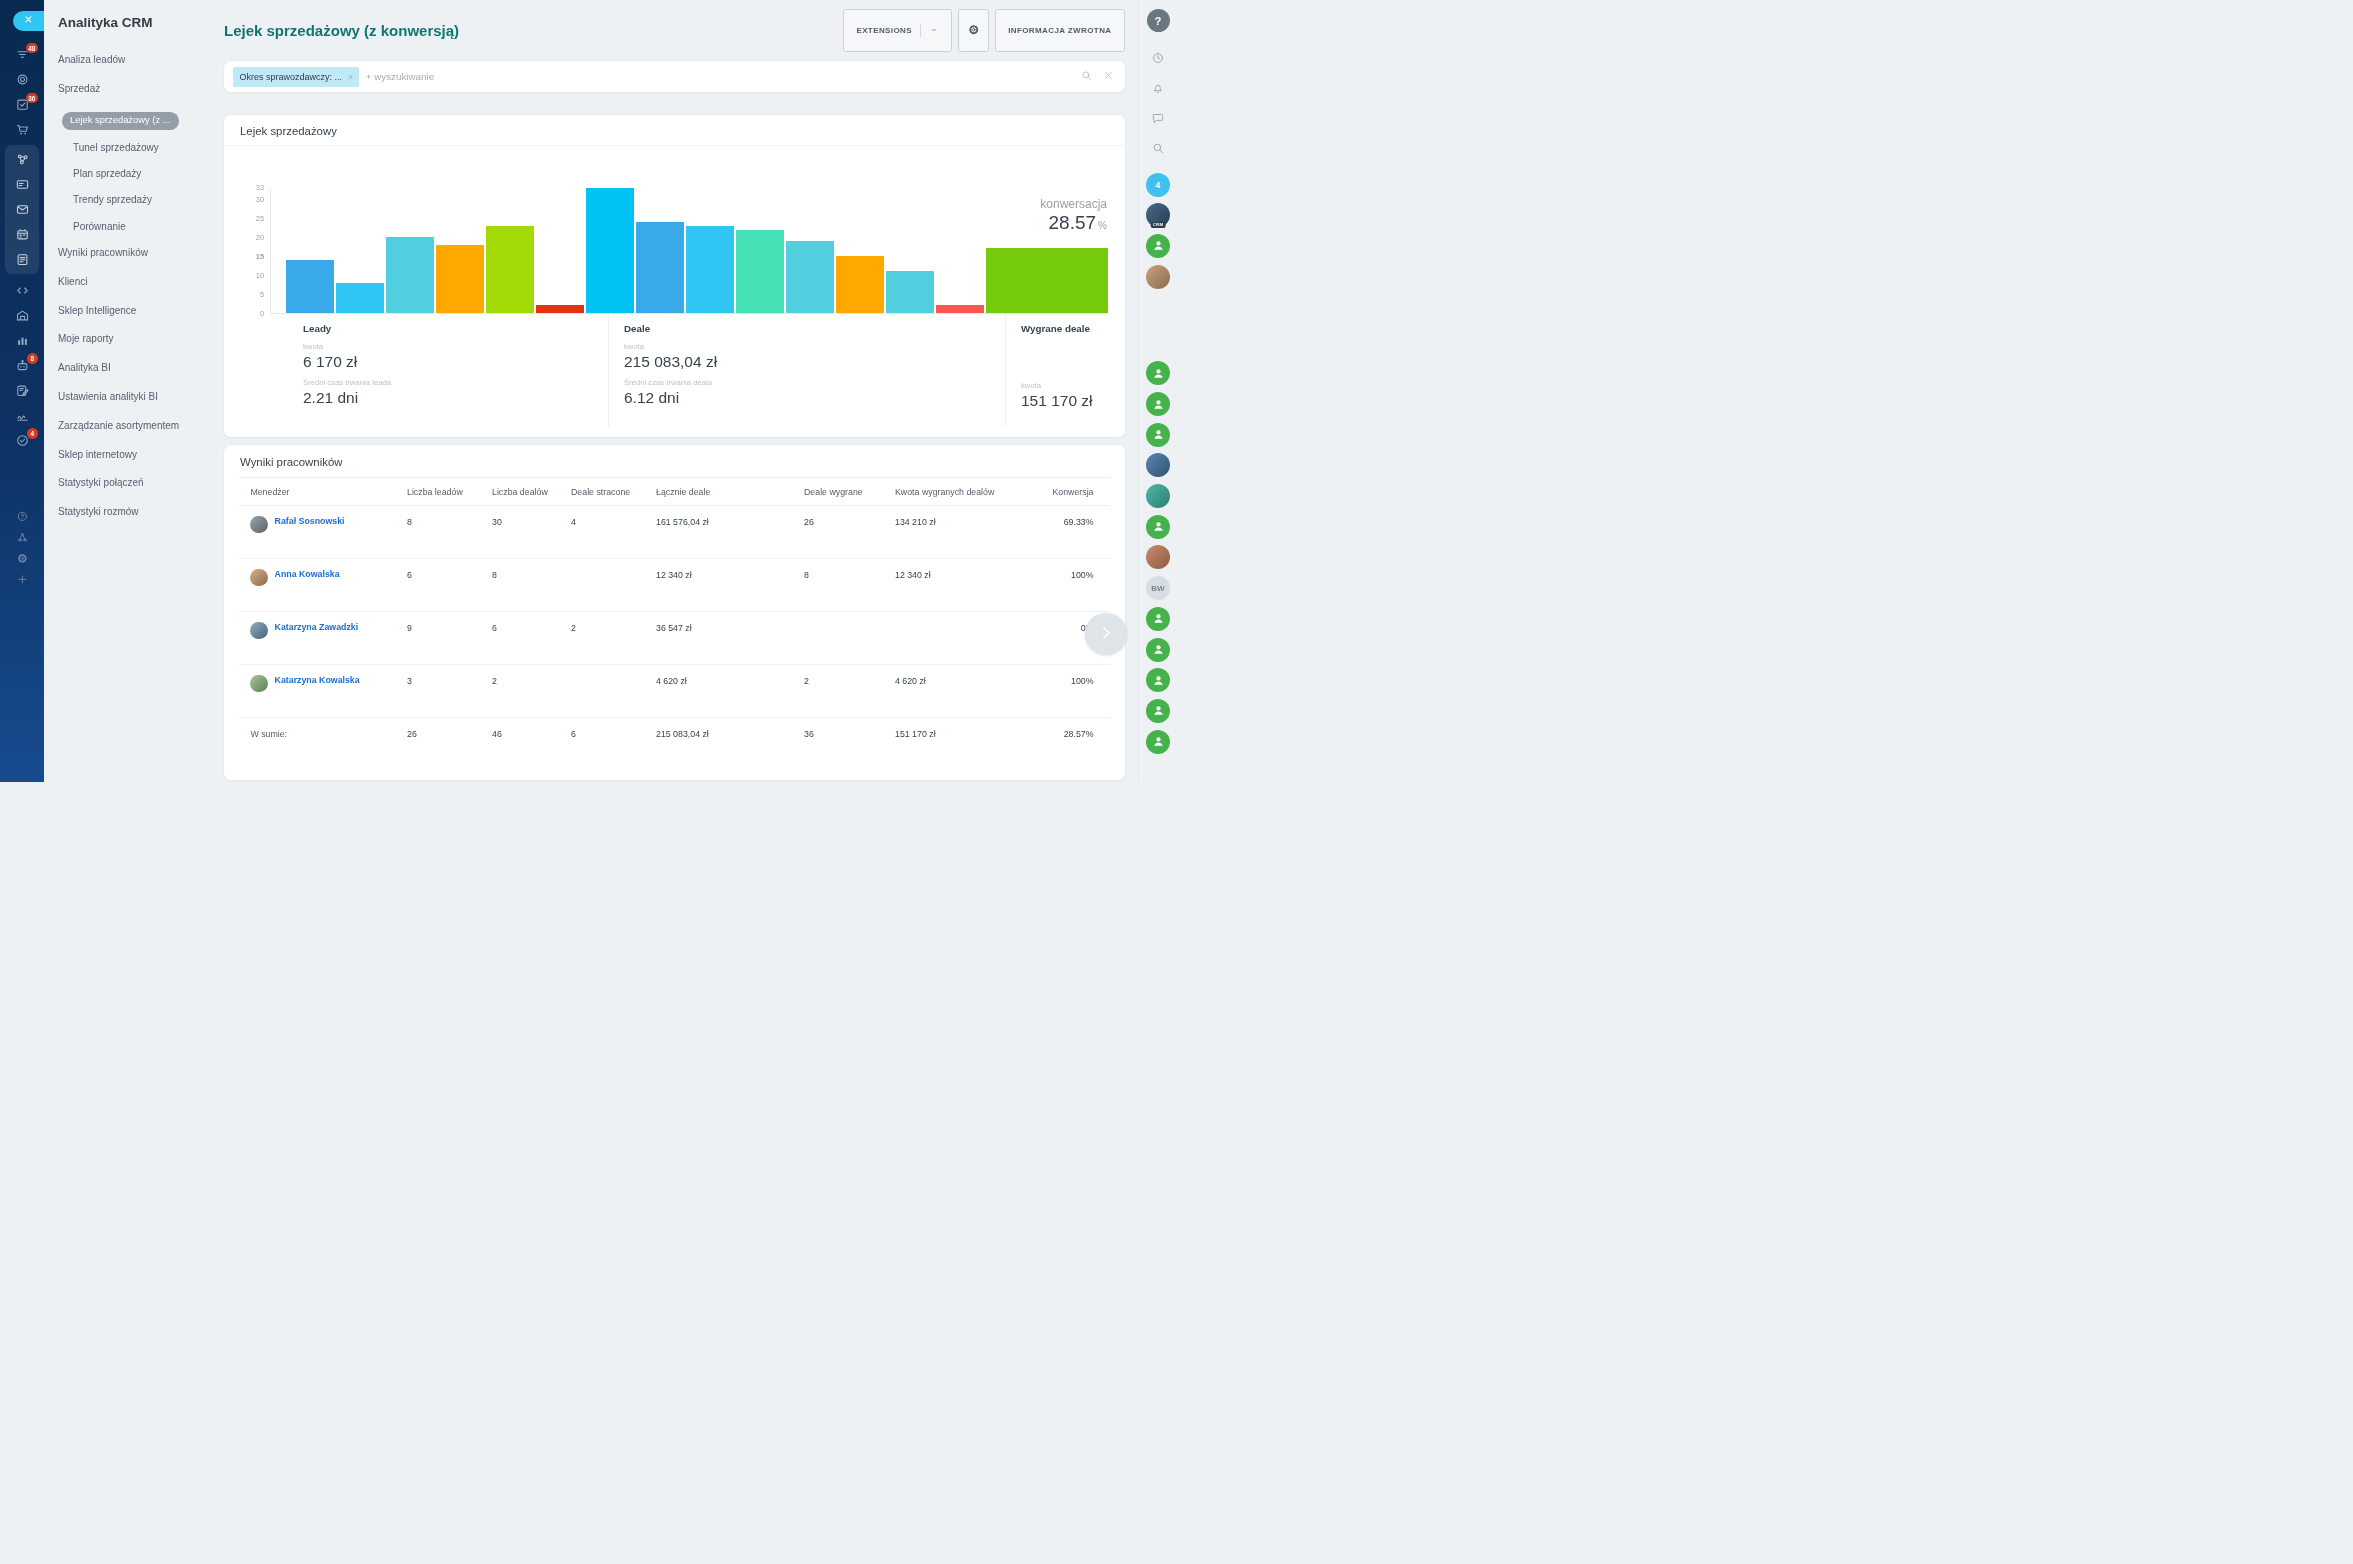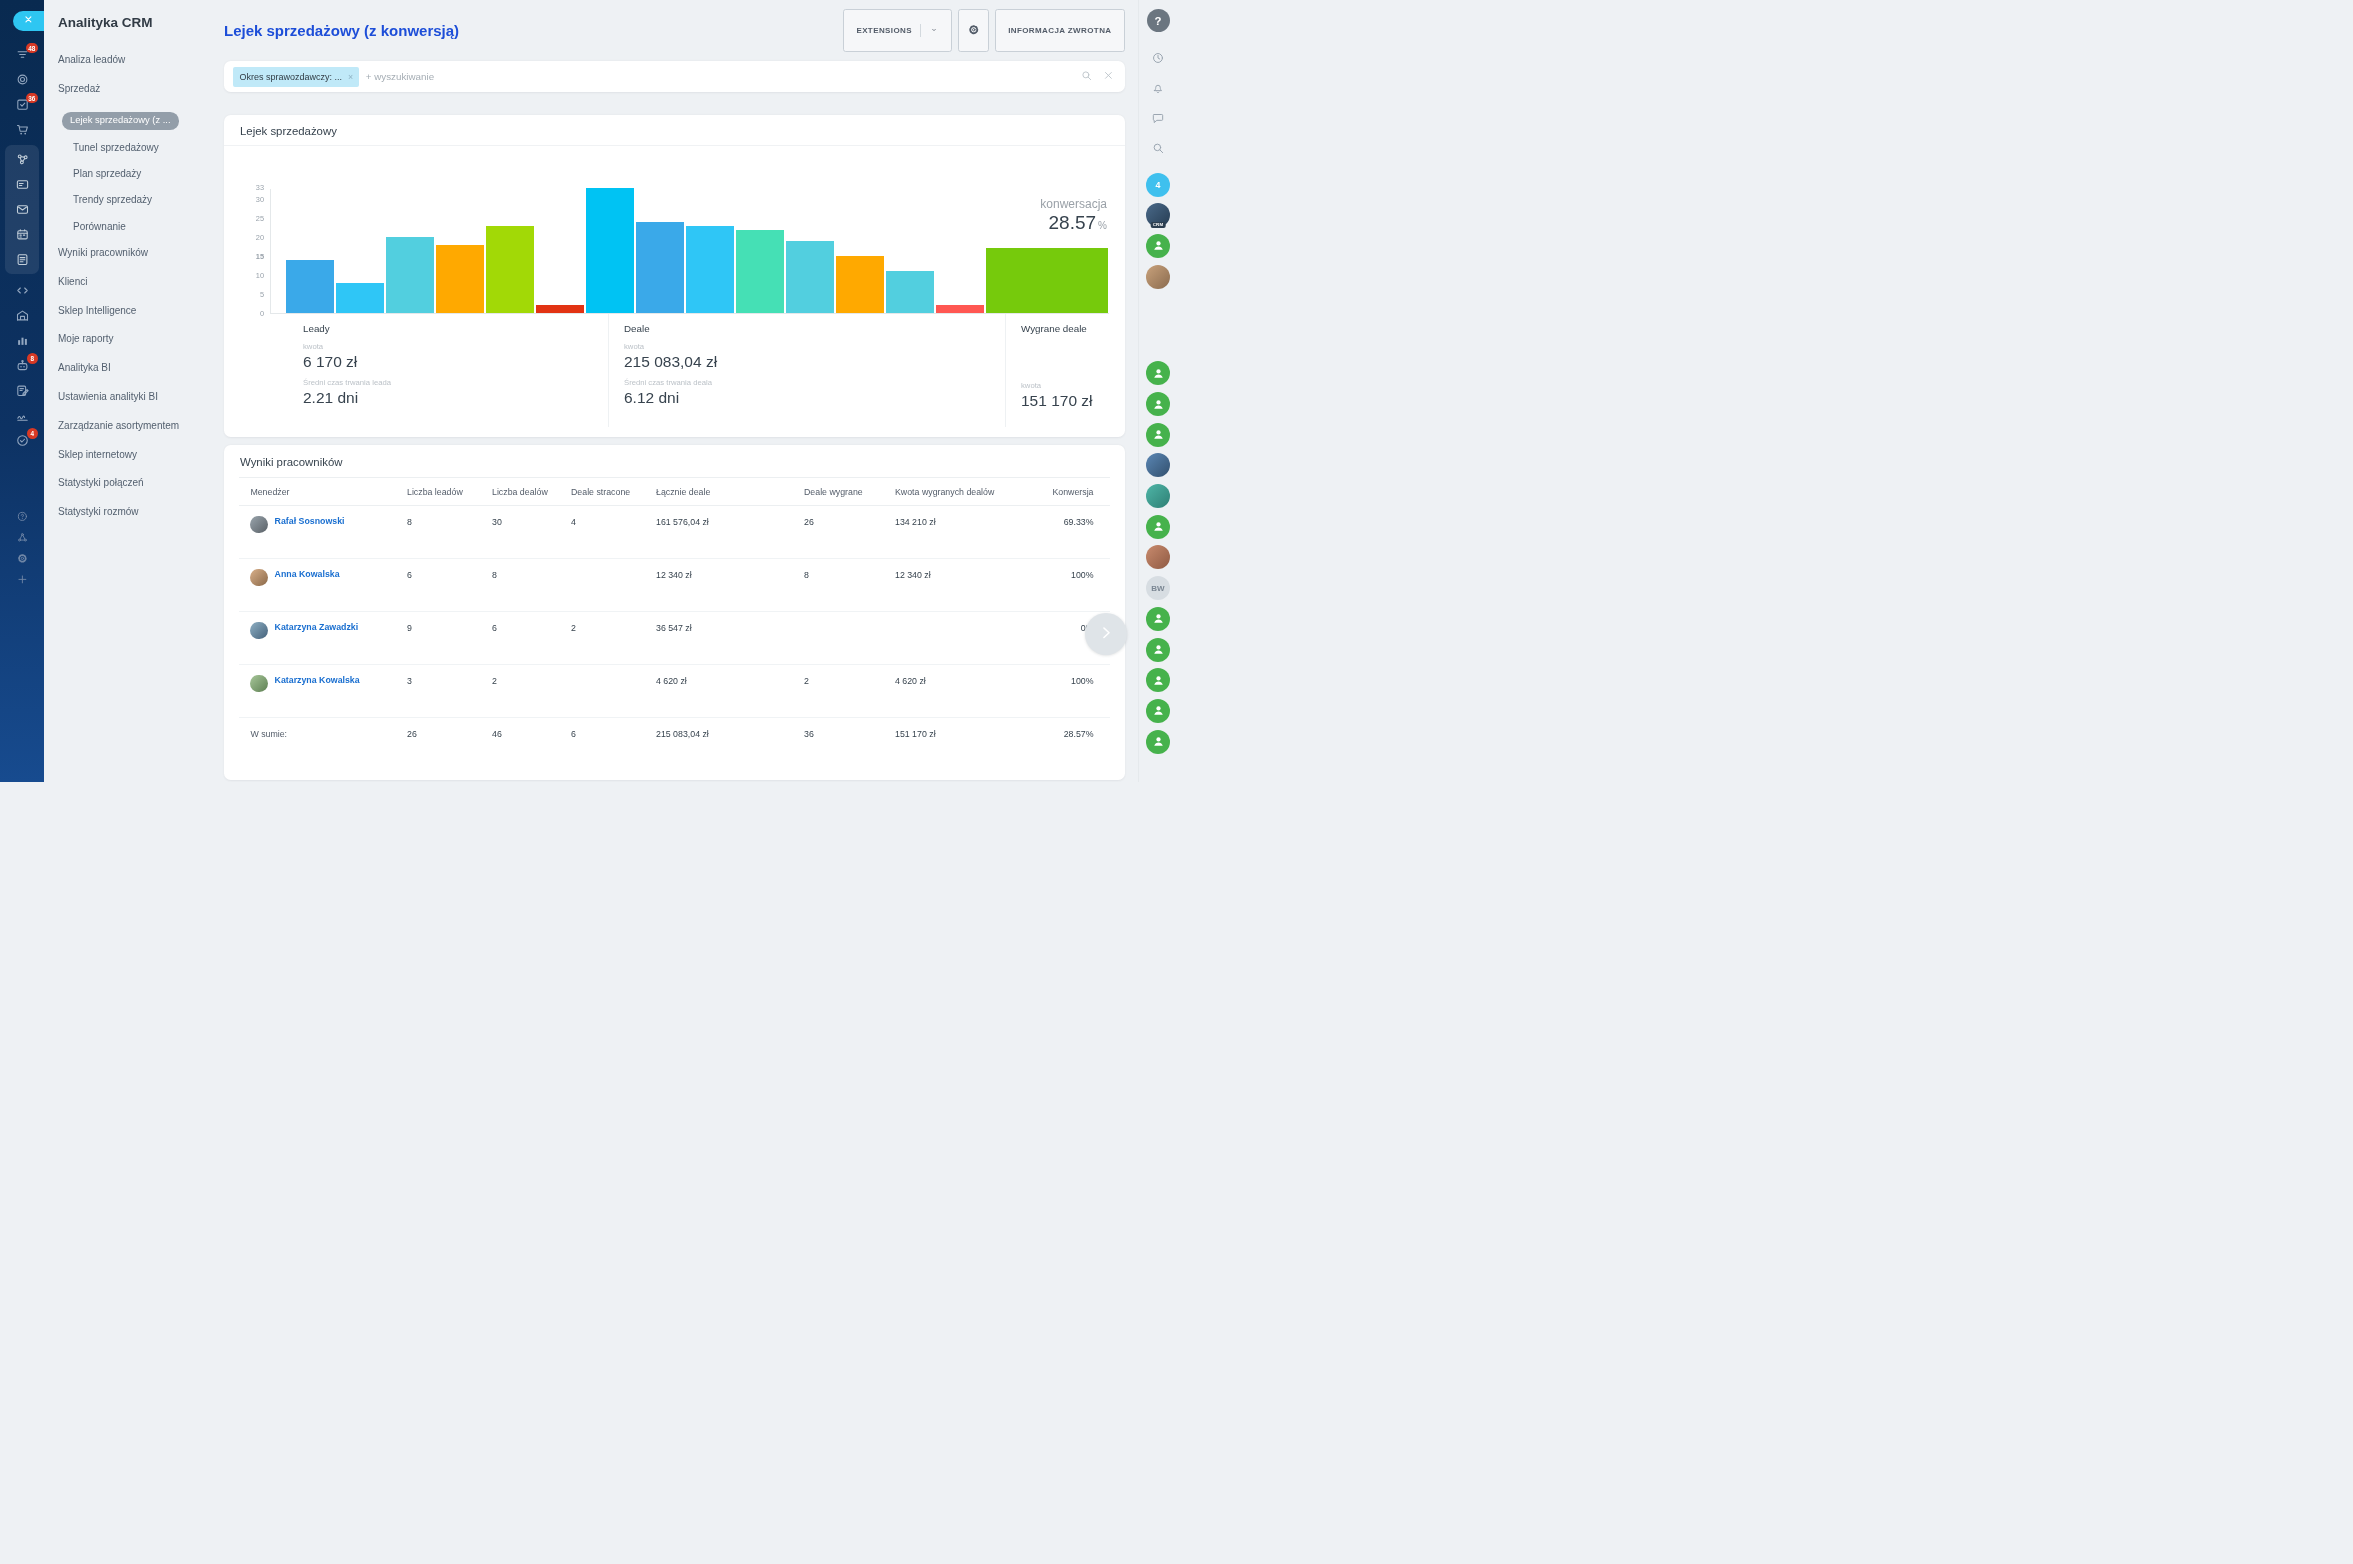--- a/index.html
+++ b/index.html
@@ -32,21 +32,21 @@
   .sidebar { width:176px; flex:0 0 176px; padding:15px 0 0 14px; }
   .sidebar-title { font-size:13.5px; font-weight:bold; color:#313b45; margin-bottom:24px; }
   .side-item { font-size:10px; color:#525f6e; margin-bottom:16px; cursor:pointer; line-height:12.8px; }
   .side-item.lvl3 { margin-left:15px; margin-bottom:13.5px; }
   .side-item.active { display:inline-block; margin-left:4px; background:#939ea9; color:#fff;
     border-radius:8.8px; padding:2.7px 8px; font-size:9.4px; margin-bottom:12px; }
 
   
   .main { flex:1; min-width:0; padding:0 13.5px 0 4px; }
   .topbar { height:61px; display:flex; align-items:center; }
-  .page-title { font-size:15px; color:#1d4ed8; flex:1; }
+  .page-title { font-size:15px; color:#0f766e; flex:1; }
   .top-actions { display:flex; gap:6px; align-items:center; }
   .btn { height:43px; border:0.7px solid #c9d0d7; border-radius:2.7px; background:rgba(255,255,255,.45);
     color:#535c69; font-size:8px; font-weight:bold; letter-spacing:0.4px; display:flex;
     align-items:center; padding:0 12px; cursor:pointer; }
   .btn .vdiv { width:0.7px; height:13.5px; background:#d3d9de; margin:0 8px; }
   .btn svg { width:10px; height:10px; }
   .btn.icon-only { padding:0 8px; }
   .btn.icon-only svg { width:13.5px; height:13.5px; }
 
   .card { background:#fff; border-radius:6.7px; box-shadow:0 0.7px 2px rgba(60,70,80,.08); }
@@ -76,21 +76,21 @@
     border-bottom:0.7px solid #e4e8ea; display:flex; align-items:flex-end; gap:2px;
     padding-left:15px; position:relative; }
   .tick { position:absolute; left:-27px; width:20px; text-align:right; font-size:7.4px; color:#99a2ab; }
   .bar { width:49px; }
   .bar.wide { width:125px; }
   
   .stats { display:grid; grid-template-columns:368px 397px 1fr; height:113px; }
   .stat-col { padding:9.4px 0 0 15px; display:flex; flex-direction:column; }
   .stat-col.c1 { padding-left:63px; }
   .stat-col.c2, .stat-col.c3 { border-left:0.7px solid #eef1f3; }
-  .stat-title { font-size:9.8px; font-weight:normal; color:#37434e; }
+  .stat-title { font-size:9.8px; font-weight:bold; color:#37434e; }
   .stat-sub { font-size:7.7px; color:#bcc2c8; margin-top:7.4px; }
   .stat-value { font-size:15.5px; color:#37434e; margin-top:2px; }
   .stat-col.c3 .spacer { flex:1; }
   .stat-col.c3 { padding-bottom:17.5px; }
 
   
   .emp-card { height:335px; padding-top:10.8px; }
   .emp-title { font-size:11.4px; color:#37434e; padding:0 16px 9.4px; }
   .table { margin:0 15px; --cols:168px 85px 79px 85px 148px 91px 114px 1fr; }
   .t-row { display:grid; grid-template-columns:var(--cols); }

